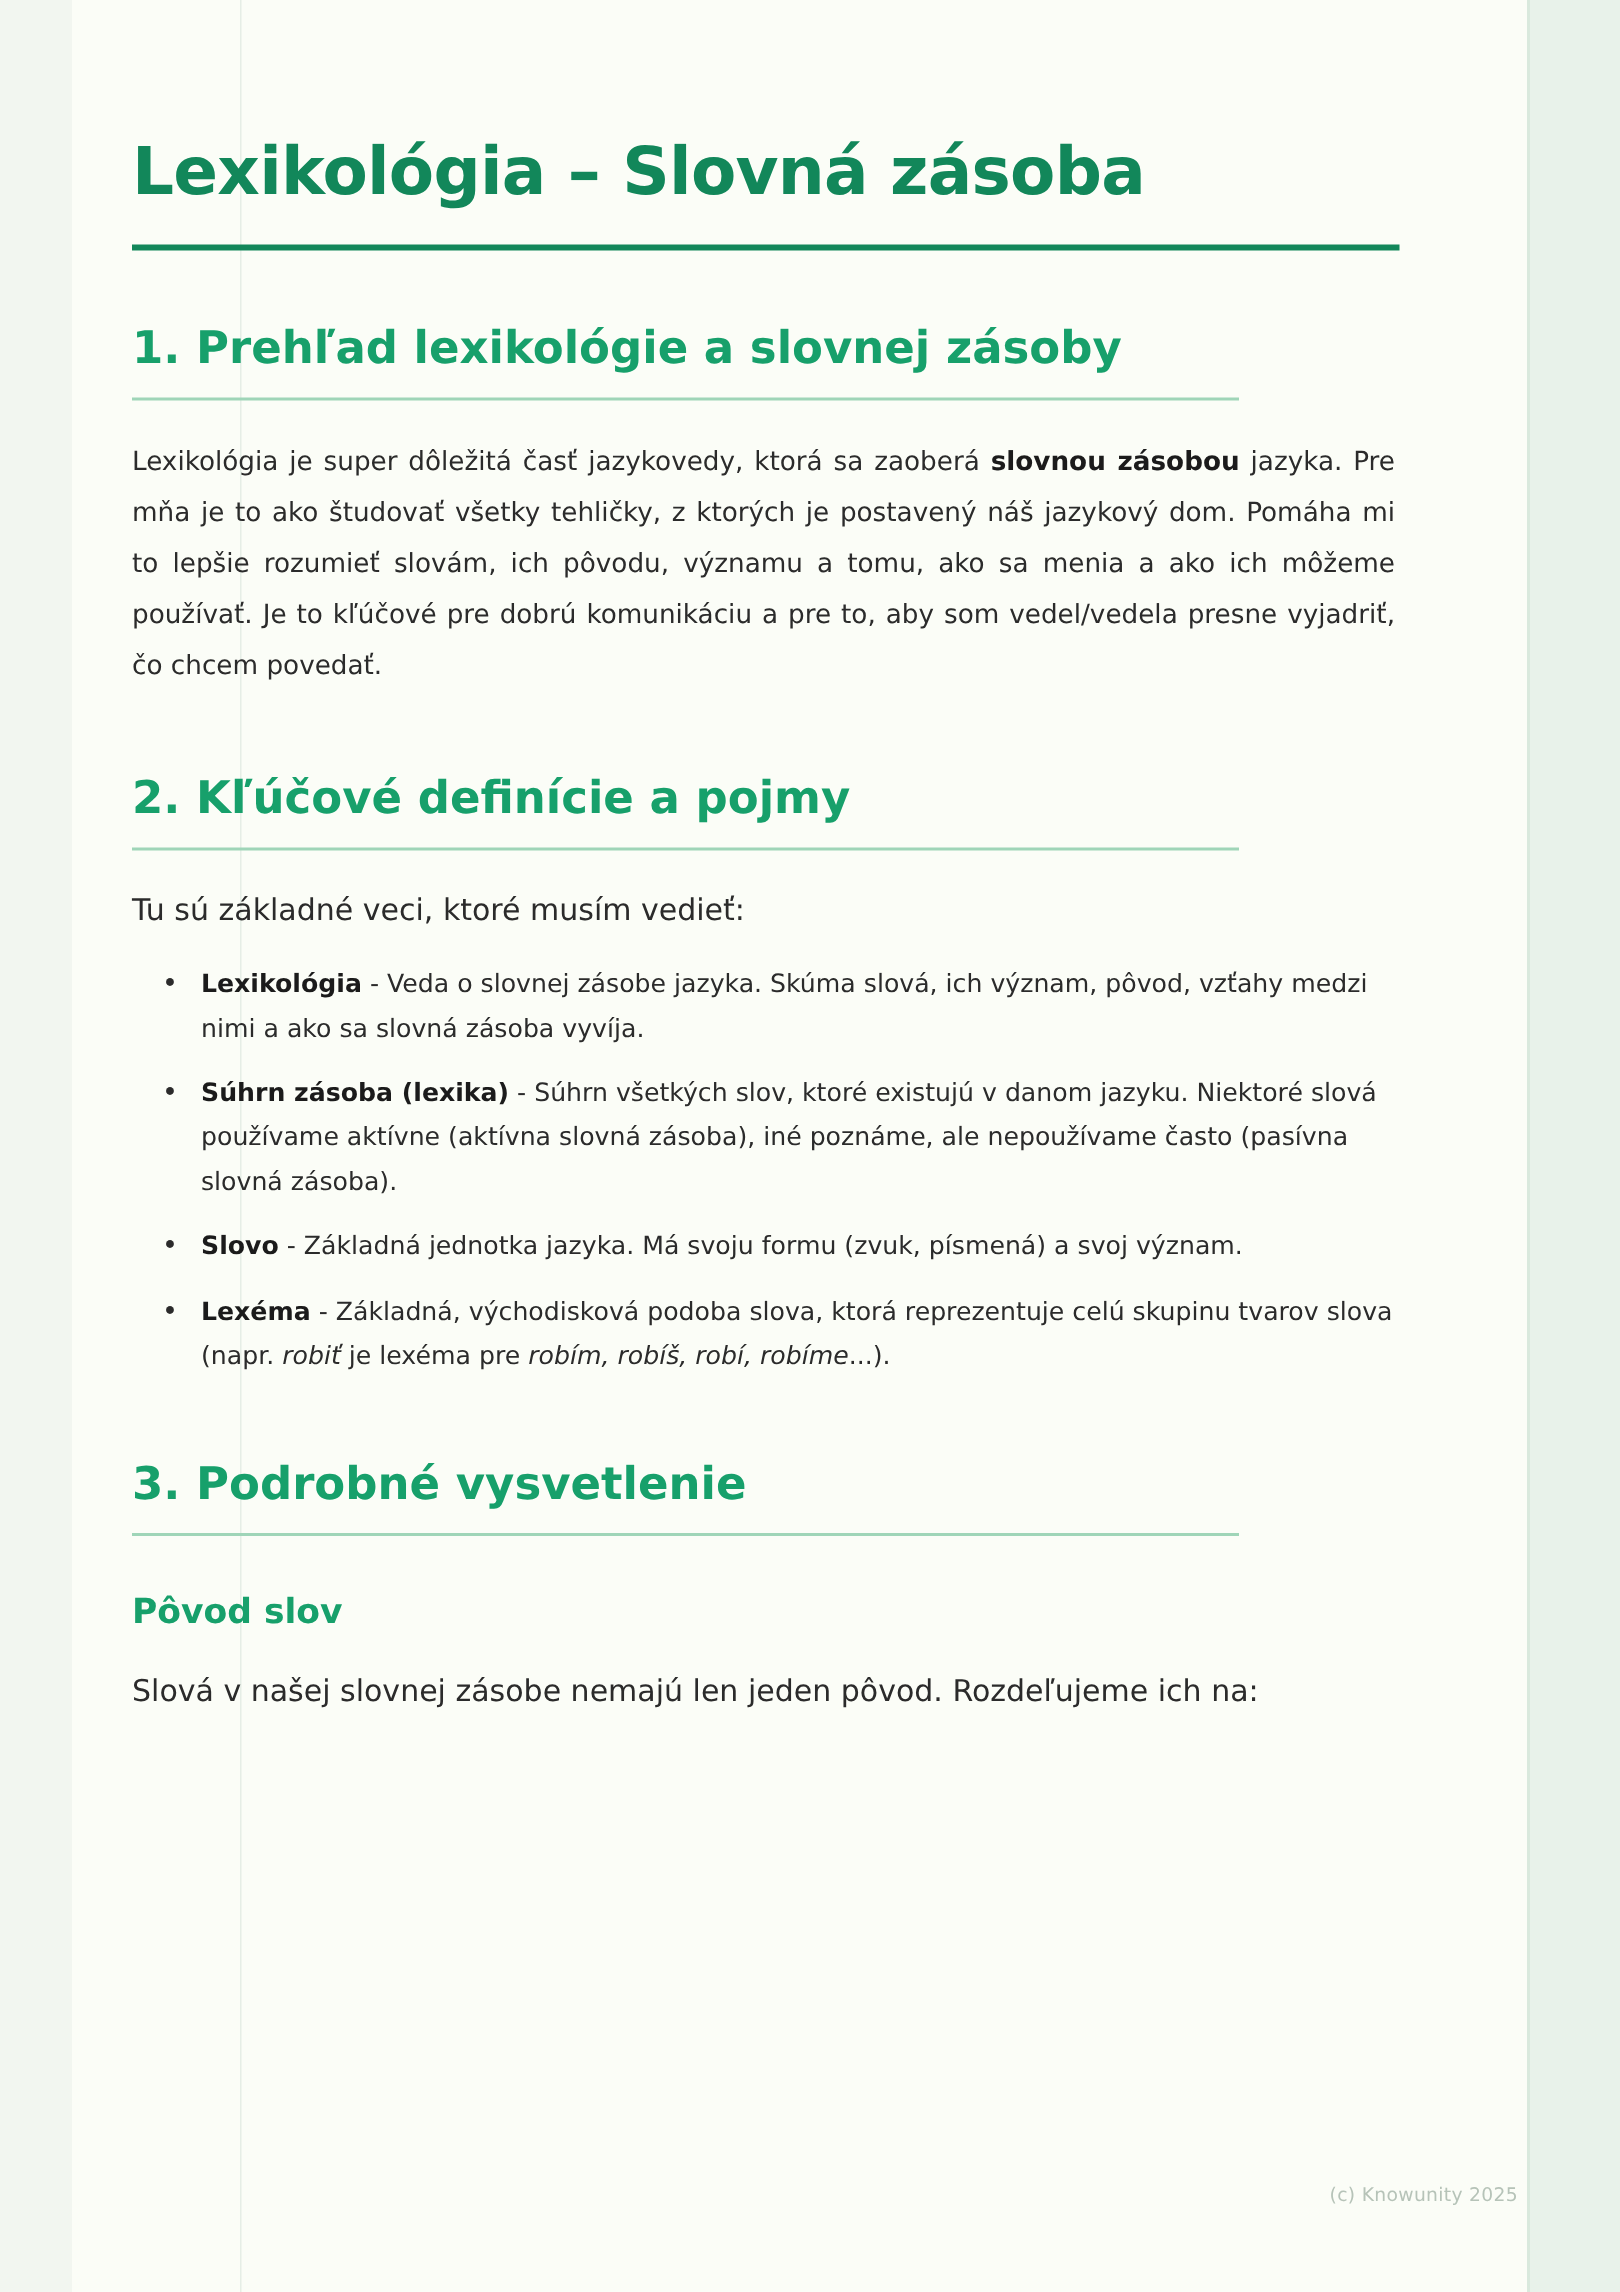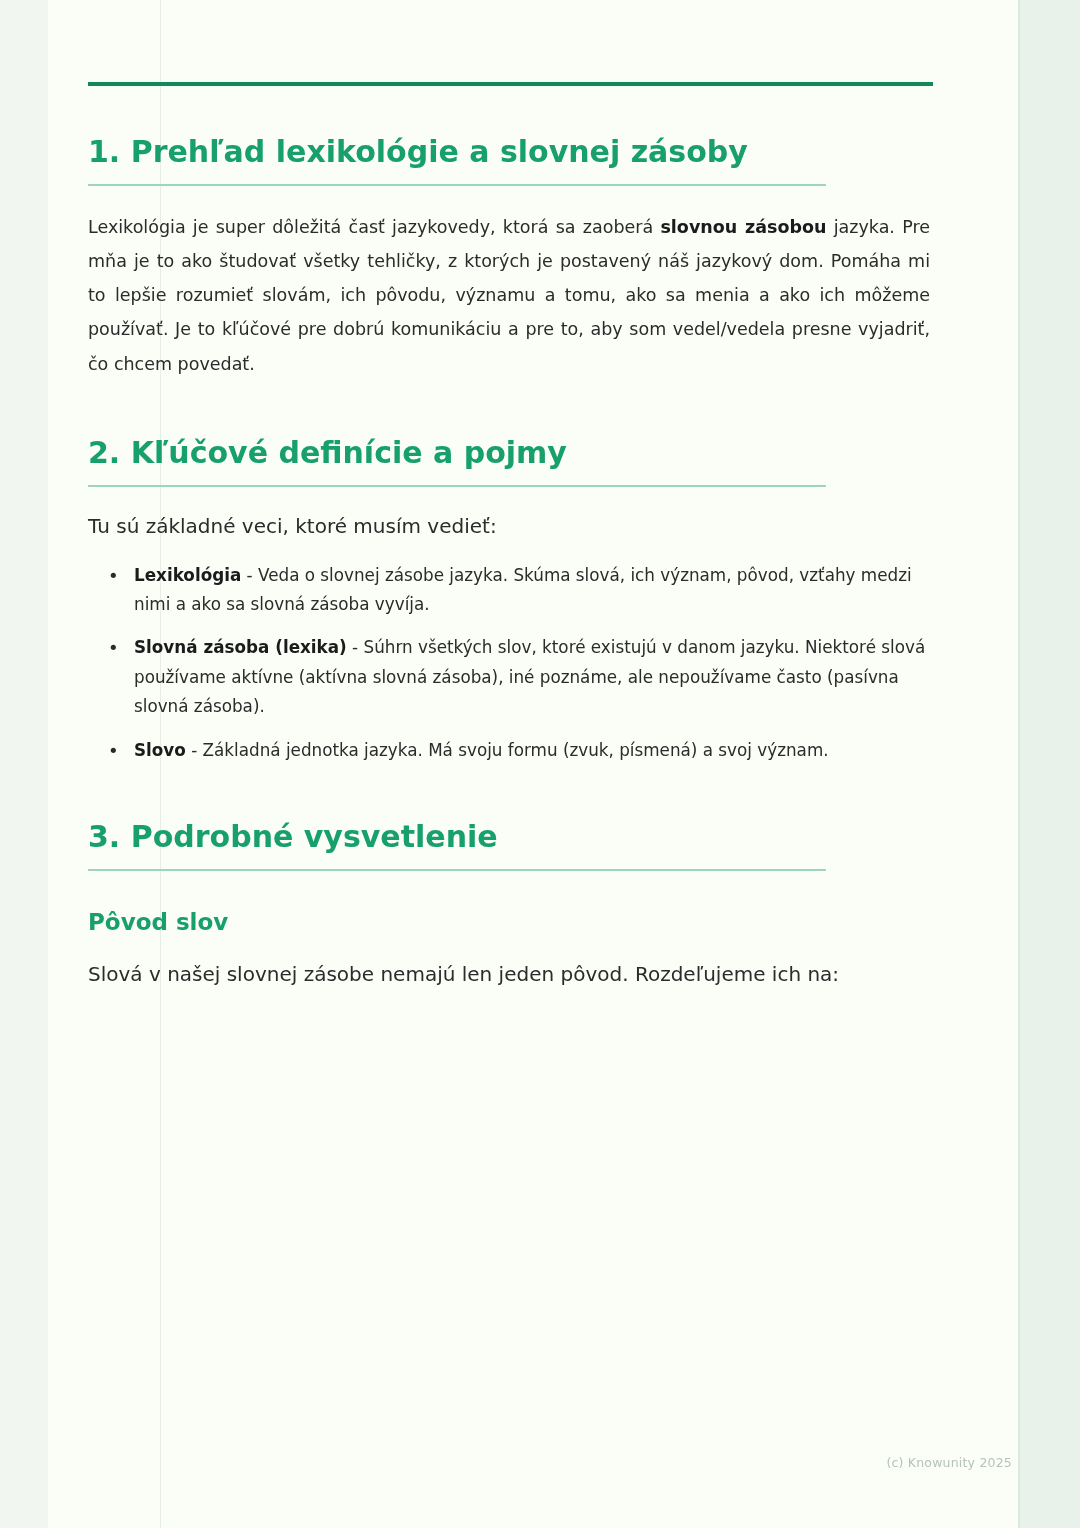--- a/index.html
+++ b/index.html
@@ -148,33 +148,35 @@
 <body>
 
 <div class="page">
   <div class="page-edge-left"></div>
   <div class="page-edge-right"></div>
   <div class="right-rule"></div>
   <div class="left-margin-line"></div>
 
   <div class="content">
 
+    <h1 class="doc-title">Lexikológia – Slovná zásoba</h1>
     <div class="title-rule"></div>
 
     <h2 class="section-title">1. Prehľad lexikológie a slovnej zásoby</h2>
     <div class="section-rule"></div>
     <p class="body-text">Lexikológia je super dôležitá časť jazykovedy, ktorá sa zaoberá <b>slovnou zásobou</b> jazyka. Pre mňa je to ako študovať všetky tehličky, z ktorých je postavený náš jazykový dom. Pomáha mi to lepšie rozumieť slovám, ich pôvodu, významu a tomu, ako sa menia a ako ich môžeme používať. Je to kľúčové pre dobrú komunikáciu a pre to, aby som vedel/vedela presne vyjadriť, čo chcem povedať.</p>
 
     <h2 class="section-title tight">2. Kľúčové definície a pojmy</h2>
     <div class="section-rule"></div>
     <p class="body-plain">Tu sú základné veci, ktoré musím vedieť:</p>
     <ul class="term-list">
         <li><b>Lexikológia</b> - Veda o slovnej zásobe jazyka. Skúma slová, ich význam, pôvod, vzťahy medzi nimi a ako sa slovná zásoba vyvíja.</li>
-        <li><b>Slovná zásoba (lexika)</b> - Súhrn všetkých slov, ktoré existujú v danom jazyku. Niektoré slová používame aktívne (aktívna slovná zásoba), iné poznáme, ale nepoužívame často (pasívna slovná zásoba).</li>
+        <li><b>Súhrn zásoba (lexika)</b> - Súhrn všetkých slov, ktoré existujú v danom jazyku. Niektoré slová používame aktívne (aktívna slovná zásoba), iné poznáme, ale nepoužívame často (pasívna slovná zásoba).</li>
         <li><b>Slovo</b> - Základná jednotka jazyka. Má svoju formu (zvuk, písmená) a svoj význam.</li>
+        <li><b>Lexéma</b> - Základná, východisková podoba slova, ktorá reprezentuje celú skupinu tvarov slova (napr. <i>robiť</i> je lexéma pre <i>robím, robíš, robí, robíme</i>...).</li>
       </ul>
 
     <h2 class="section-title tight">3. Podrobné vysvetlenie</h2>
     <div class="section-rule"></div>
     <h3 class="sub-title">Pôvod slov</h3>
     <p class="body-plain">Slová v našej slovnej zásobe nemajú len jeden pôvod. Rozdeľujeme ich na:</p>
 
   </div>
 
   <div class="footer-credit">(c) Knowunity 2025</div>

